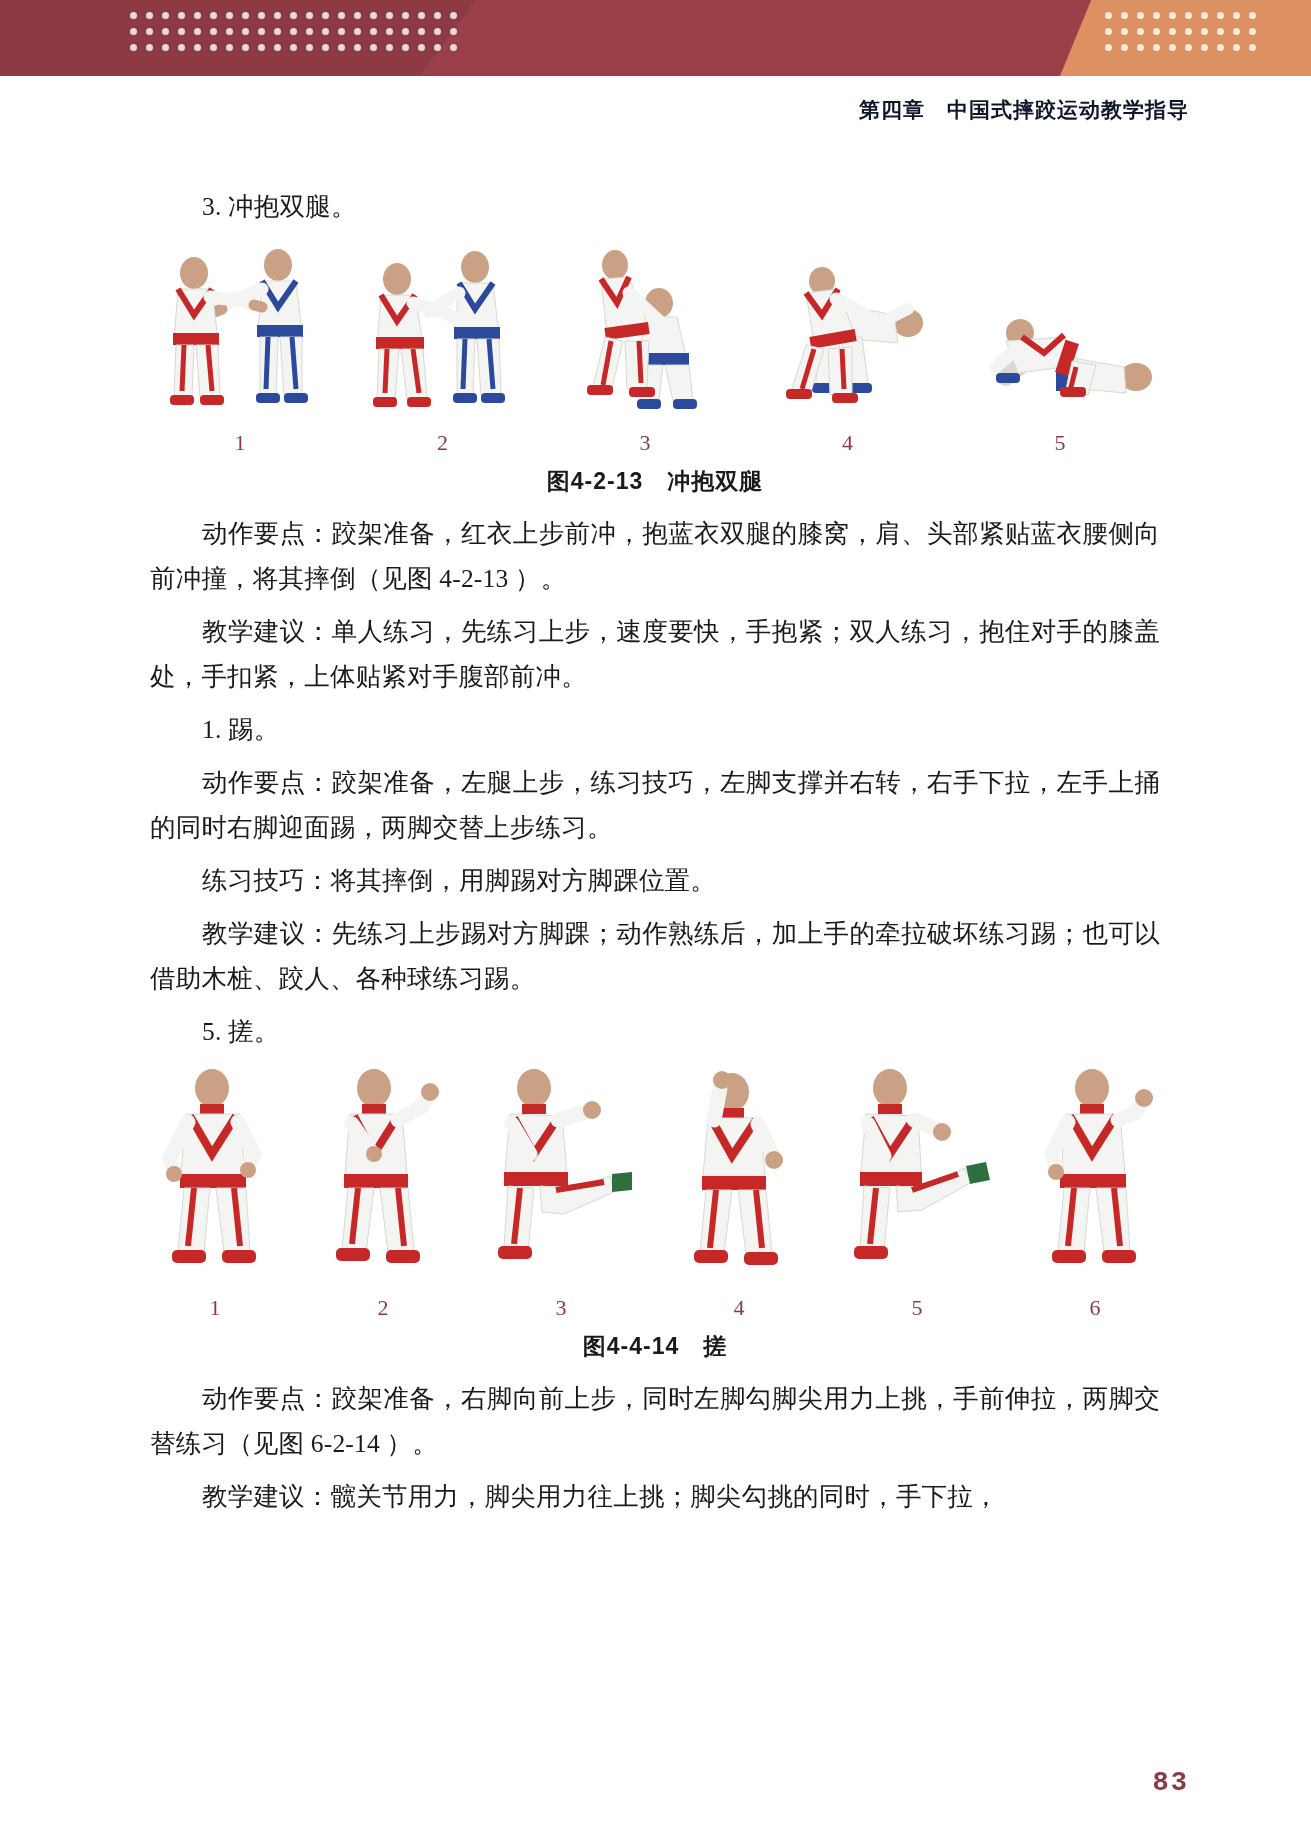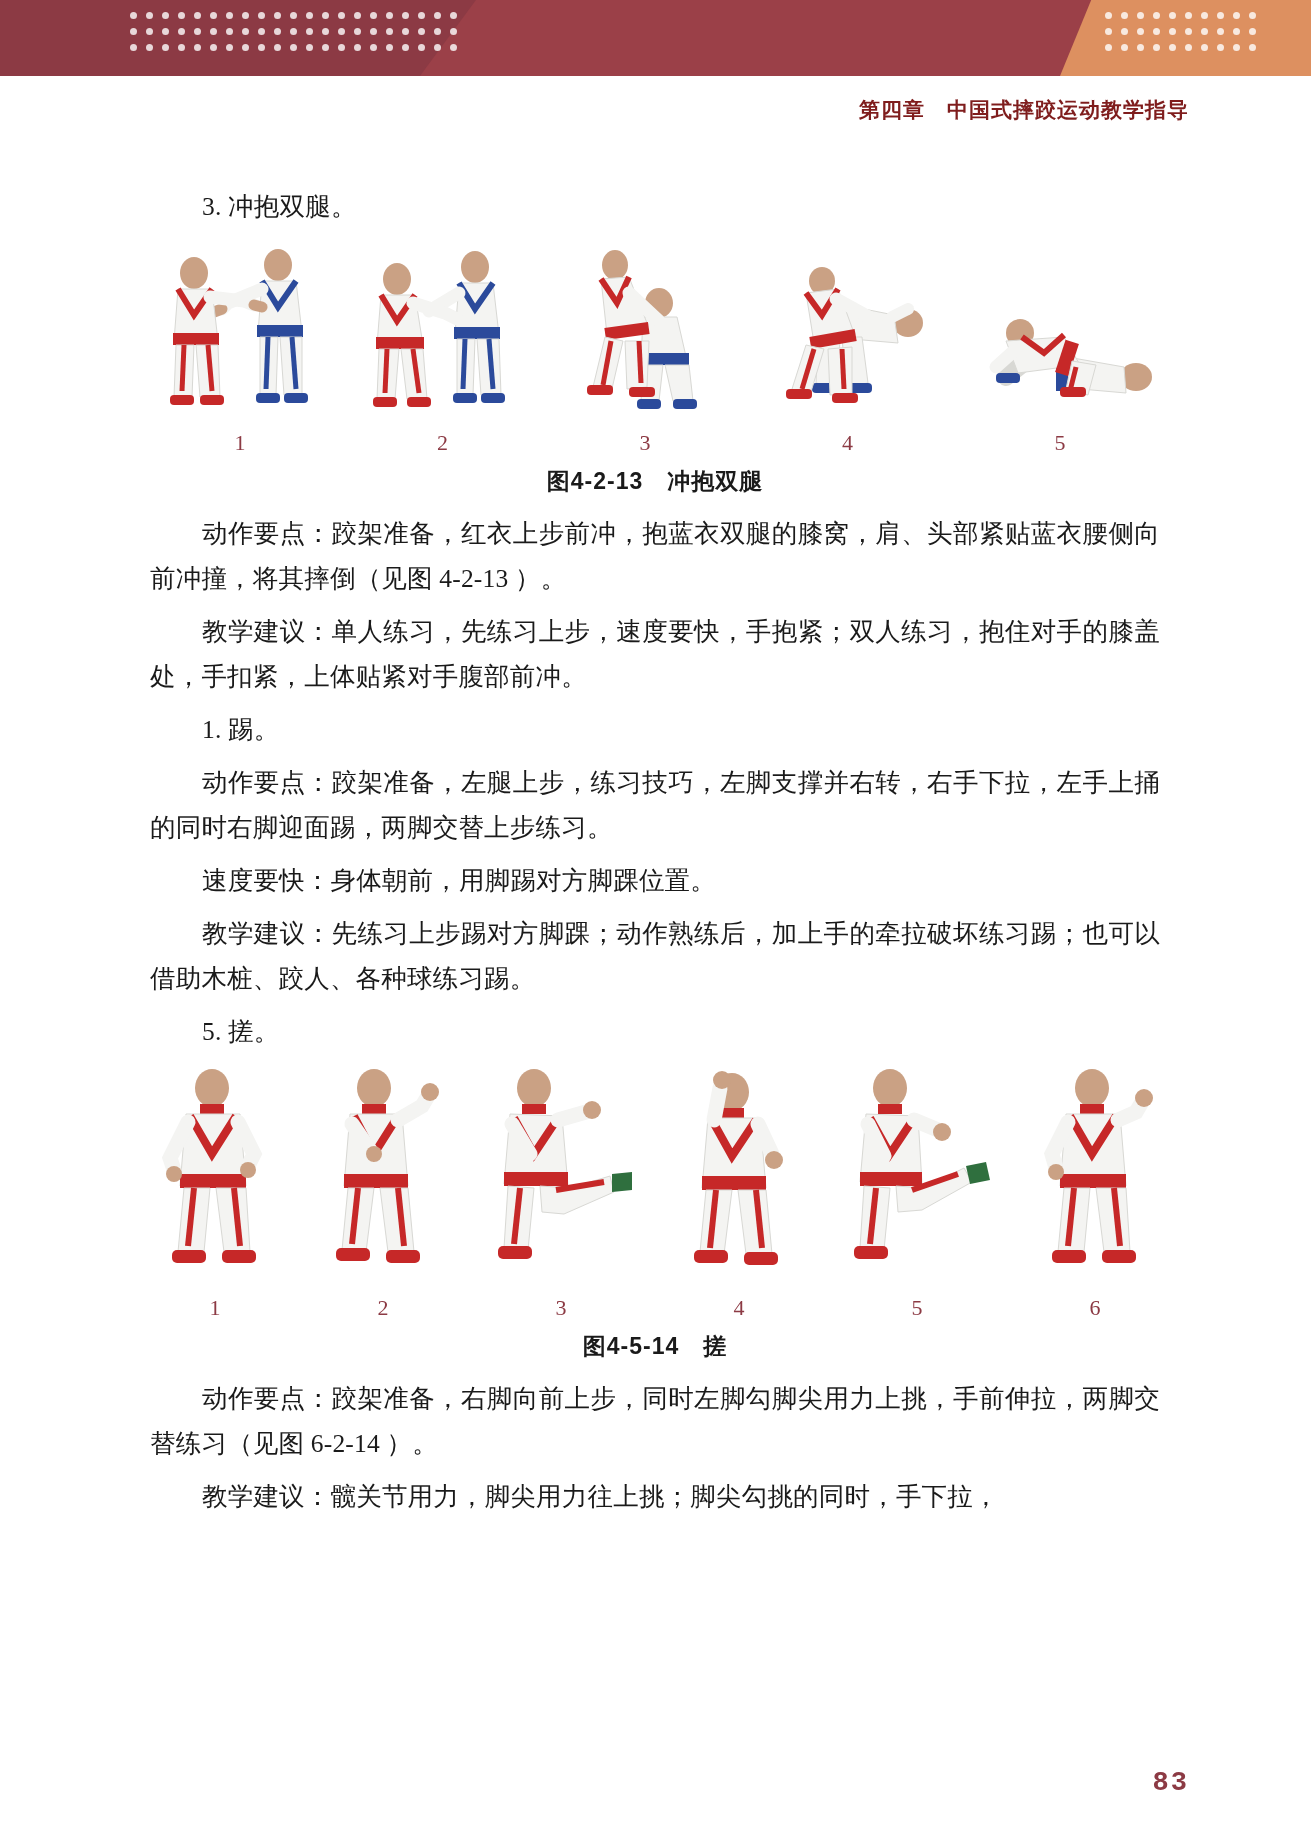--- a/index.html
+++ b/index.html
@@ -67,21 +67,21 @@
   .dots-right { left: 1105px; --cols: 10; }
 
   
   .running-head {
     position: absolute;
     top: 96px;
     right: 122px;
     font-family: "Liberation Sans", sans-serif;
     font-weight: bold;
     font-size: 21px;
-    color: #7f1d1d;
+    color: #0f172a;
     letter-spacing: 1px;
     white-space: nowrap;
   }
 
   
   .page-body {
     position: absolute;
     top: 152px;
     left: 150px;
     width: 1010px;
@@ -420,21 +420,21 @@
 
     </div>
     <div class="figure-title">图4-2-13　冲抱双腿</div>
   </div>
 
   <p class="indent">动作要点：跤架准备，红衣上步前冲，抱蓝衣双腿的膝窝，肩、头部紧贴蓝衣腰侧向前冲撞，将其摔倒（见图 4-2-13 ）。</p>
   <p class="indent">教学建议：单人练习，先练习上步，速度要快，手抱紧；双人练习，抱住对手的膝盖处，手扣紧，上体贴紧对手腹部前冲。</p>
 
   <p class="list-item">1. 踢。</p>
   <p class="indent">动作要点：跤架准备，左腿上步，练习技巧，左脚支撑并右转，右手下拉，左手上捅的同时右脚迎面踢，两脚交替上步练习。</p>
-  <p class="indent">速度要快：身体朝前，用脚踢对方脚踝位置。</p>
+  <p class="indent">练习技巧：将其摔倒，用脚踢对方脚踝位置。</p>
   <p class="indent">教学建议：先练习上步踢对方脚踝；动作熟练后，加上手的牵拉破坏练习踢；也可以借助木桩、跤人、各种球练习踢。</p>
 
   <p class="list-item">5. 搓。</p>
 
   <div class="figure">
     <div class="figure-strip">
 
       <div class="fig-cell">
         <div class="photo">
           <svg width="130" height="215" viewBox="0 0 130 215" aria-hidden="true">
@@ -565,21 +565,21 @@
             <path d="M38 60 L22 92 L26 106" stroke="#f4f4f2" stroke-width="15" fill="none" stroke-linecap="round"></path>
             <path d="M88 58 L106 50 L112 40" stroke="#f4f4f2" stroke-width="15" fill="none" stroke-linecap="round"></path>
             <circle cx="26" cy="110" r="8" fill="#caa184"></circle>
             <circle cx="114" cy="36" r="9" fill="#caa184"></circle>
           </svg>
         </div>
         <div class="fig-caption-num">6</div>
       </div>
 
     </div>
-    <div class="figure-title">图4-5-14　搓</div>
+    <div class="figure-title">图4-4-14　搓</div>
   </div>
 
   <p class="indent">动作要点：跤架准备，右脚向前上步，同时左脚勾脚尖用力上挑，手前伸拉，两脚交替练习（见图 6-2-14 ）。</p>
   <p class="indent">教学建议：髋关节用力，脚尖用力往上挑；脚尖勾挑的同时，手下拉，</p>
 
 </div>
 
 <div class="page-number">83</div>
 
 </body></html>

